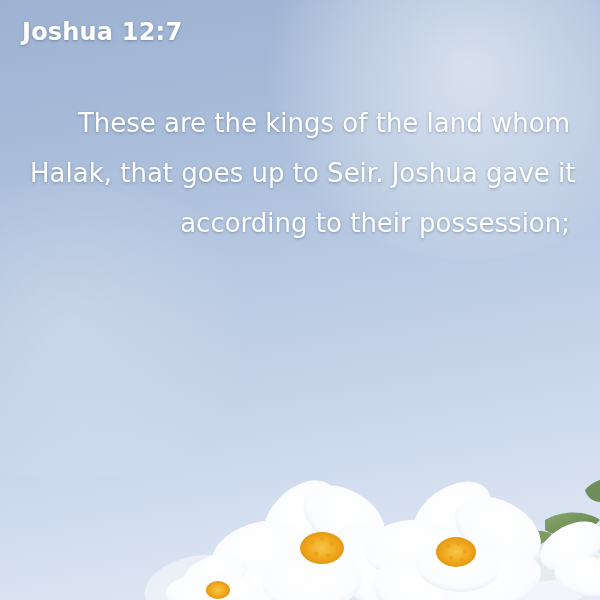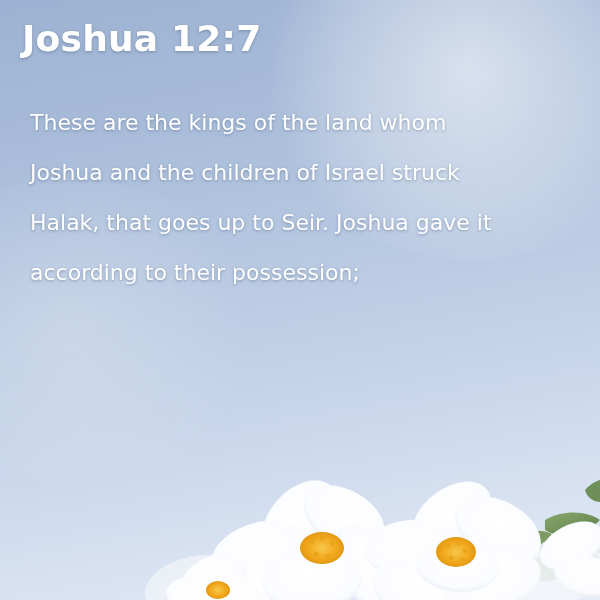--- a/index.html
+++ b/index.html
@@ -45,35 +45,35 @@
     right: 0;
     bottom: 0;
     height: 230px;
     pointer-events: none;
   }
 
   .title {
     position: absolute;
     left: 22px;
     top: 18px;
-    font-size: 36px;
+    font-size: 24px;
     font-weight: bold;
     color: #ffffff;
     letter-spacing: 0.2px;
     text-shadow: 0 1px 3px rgba(60,80,110,0.45);
   }
 
   .verse {
     position: absolute;
     left: 30px;
     right: 30px;
     top: 98px;
-    text-align: left;
+    text-align: right;
     color: #ffffff;
-    font-size: 22px;
+    font-size: 26px;
     line-height: 50px;
     text-shadow: 0 1px 3px rgba(60,80,110,0.45);
   }
   .verse .line { display: block; white-space: nowrap; }
 </style>
 </head>
 <body>
 
 <div id="card">
 
@@ -158,18 +158,17 @@
         <ellipse cx="572" cy="176" rx="34" ry="21" fill="url(#petalShade)" transform="rotate(-28 572 176)"></ellipse>
         <ellipse cx="586" cy="206" rx="32" ry="20" fill="url(#petalShade)" transform="rotate(12 586 206)"></ellipse>
       </g>
     </svg>
   </div>
 
   <div class="title">Joshua 12:7</div>
 
   <div class="verse">
     <span class="line">These are the kings of the land whom</span>
-    <span class="line">Joshua and the children of Israel struck</span>
     <span class="line">Halak, that goes up to Seir. Joshua gave it</span>
     <span class="line">according to their possession;</span>
   </div>
 
 </div>
 
 </body></html>

